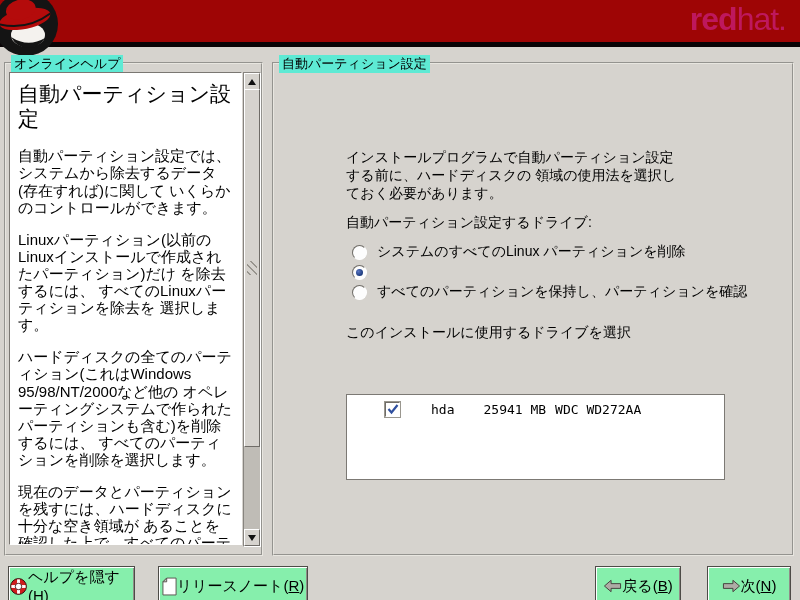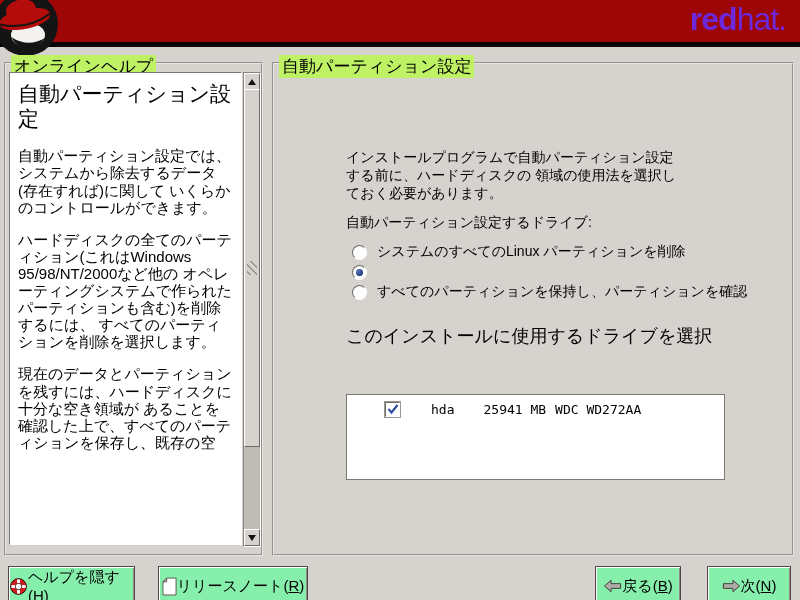--- a/index.html
+++ b/index.html
@@ -5,27 +5,27 @@
   html,body{margin:0;padding:0;}
   body{
     width:800px;height:600px;position:relative;overflow:hidden;
     background:#d6d3ce;
     font-family:"Liberation Sans","DejaVu Sans",sans-serif;
     color:#000;
   }
   
   .header{position:absolute;left:0;top:0;width:800px;height:42px;background:#9e0505;}
   .header-strip{position:absolute;left:0;top:42px;width:800px;height:5px;background:#090406;}
-  .wordmark{position:absolute;top:3px;right:14px;font-size:32px;color:#6d28d9;letter-spacing:-1px;line-height:1;}
+  .wordmark{position:absolute;top:3px;right:14px;font-size:32px;color:#be185d;letter-spacing:-1px;line-height:1;}
   .wordmark .b{font-weight:700;}
   .wordmark .l{font-weight:400;}
   .shadowman{position:absolute;left:-9px;top:-7px;width:74px;height:68px;}
   
   .frame{position:absolute;border:2px groove #e8e6e0;}
-  .frame-legend{position:absolute;top:-9px;left:5px;background:#bef264;padding:0 3px;font-size:17px;white-space:nowrap;}
+  .frame-legend{position:absolute;top:-9px;left:5px;background:#5eead4;padding:0 3px;font-size:13px;white-space:nowrap;}
   #help-frame{left:4px;top:62px;width:255px;height:490px;}
   #main-frame{left:272px;top:62px;width:518px;height:490px;}
   
   .help-viewport{position:absolute;left:3px;top:8px;width:231px;height:471px;background:#fff;
     border:1px solid;border-color:#7a7772 #fff #fff #7a7772;overflow:hidden;}
   .help-content{padding:6px 8px;}
   .help-heading{font-size:21px;font-weight:normal;line-height:1.2;margin:2px 0 16px 0;}
   .help-p{font-size:15px;line-height:1.14;margin:0 0 15px 0;}
   
   .scrollbar{position:absolute;left:237px;top:8px;width:16px;height:473px;background:#bfbcb6;
@@ -45,21 +45,21 @@
   .drive-prompt{position:absolute;left:72px;top:150px;font-size:14px;}
   .radio-group{position:absolute;left:78px;top:178px;}
   .radio-row{display:flex;align-items:center;height:20px;font-size:14px;cursor:default;}
   .radio{width:13px;height:13px;border-radius:50%;background:#fdfdfd;margin-right:7px;flex:0 0 auto;
     border:1px solid;border-color:#6f6c67 #fff #fff #6f6c67;position:relative;}
   .radio .dot{display:none;position:absolute;left:3px;top:3px;width:7px;height:7px;border-radius:50%;
     background:radial-gradient(circle at 35% 35%,#5a77c4,#1d3a7c 70%);}
   .radio-row.selected .radio .dot{display:block;}
   .radio-label{padding:1px 3px;}
   .radio-row.selected .radio-label{background:#fff;outline:1px dotted #4a4a4a;}
-  .list-label{position:absolute;left:72px;top:260px;font-size:18px;}
+  .list-label{position:absolute;left:72px;top:260px;font-size:14px;}
   .drive-list{position:absolute;left:72px;top:282px;width:377px;height:84px;background:#ffffff;
     border:1px solid #7c7974;margin-top:48px;}
   .drive-row{display:flex;align-items:center;margin-top:7px;font-family:"DejaVu Sans Mono","Liberation Mono",monospace;font-size:13px;}
   .drive-row .checkbox{margin-left:38px;}
   .drive-device{margin-left:31px;}
   .drive-size{margin-left:29px;}
   .drive-model{margin-left:9px;}
   .checkbox{width:13px;height:13px;background:#fff;flex:0 0 auto;position:relative;
     border:1px solid;border-color:#6f6c67 #fff #fff #6f6c67;outline:1px solid #9a978f;}
   .checkbox svg{display:none;position:absolute;left:0px;top:-1px;}
@@ -96,20 +96,21 @@
   </g>
 </svg>
 
 <div class="frame" id="help-frame">
   <span class="frame-legend">オンラインヘルプ</span>
 
   <div class="help-viewport">
     <div class="help-content">
       <h1 class="help-heading">自動パーティション設定</h1>
       <p class="help-p">自動パーティション設定では、システムから除去するデータ(存在すれば)に関して いくらかのコントロールができます。</p>
+      <p class="help-p">Linuxパーティション(以前のLinuxインストールで作成されたパーティション)だけ を除去するには、 すべてのLinuxパーティションを除去を 選択します。</p>
       <p class="help-p">ハードディスクの全てのパーティション(これはWindows 95/98/NT/2000など他の オペレーティングシステムで作られたパーティションも含む)を削除するには、 すべてのパーティションを削除を選択します。</p>
       <p class="help-p">現在のデータとパーティションを残すには、ハードディスクに十分な空き領域が あることを確認した上で、すべてのパーティションを保存し、既存の空</p>
     </div>
   </div>
 
   <div class="scrollbar">
     <div class="sb-btn sb-up">
         <span class="tri-up"></span>
       </div>
     <div class="sb-thumb">

